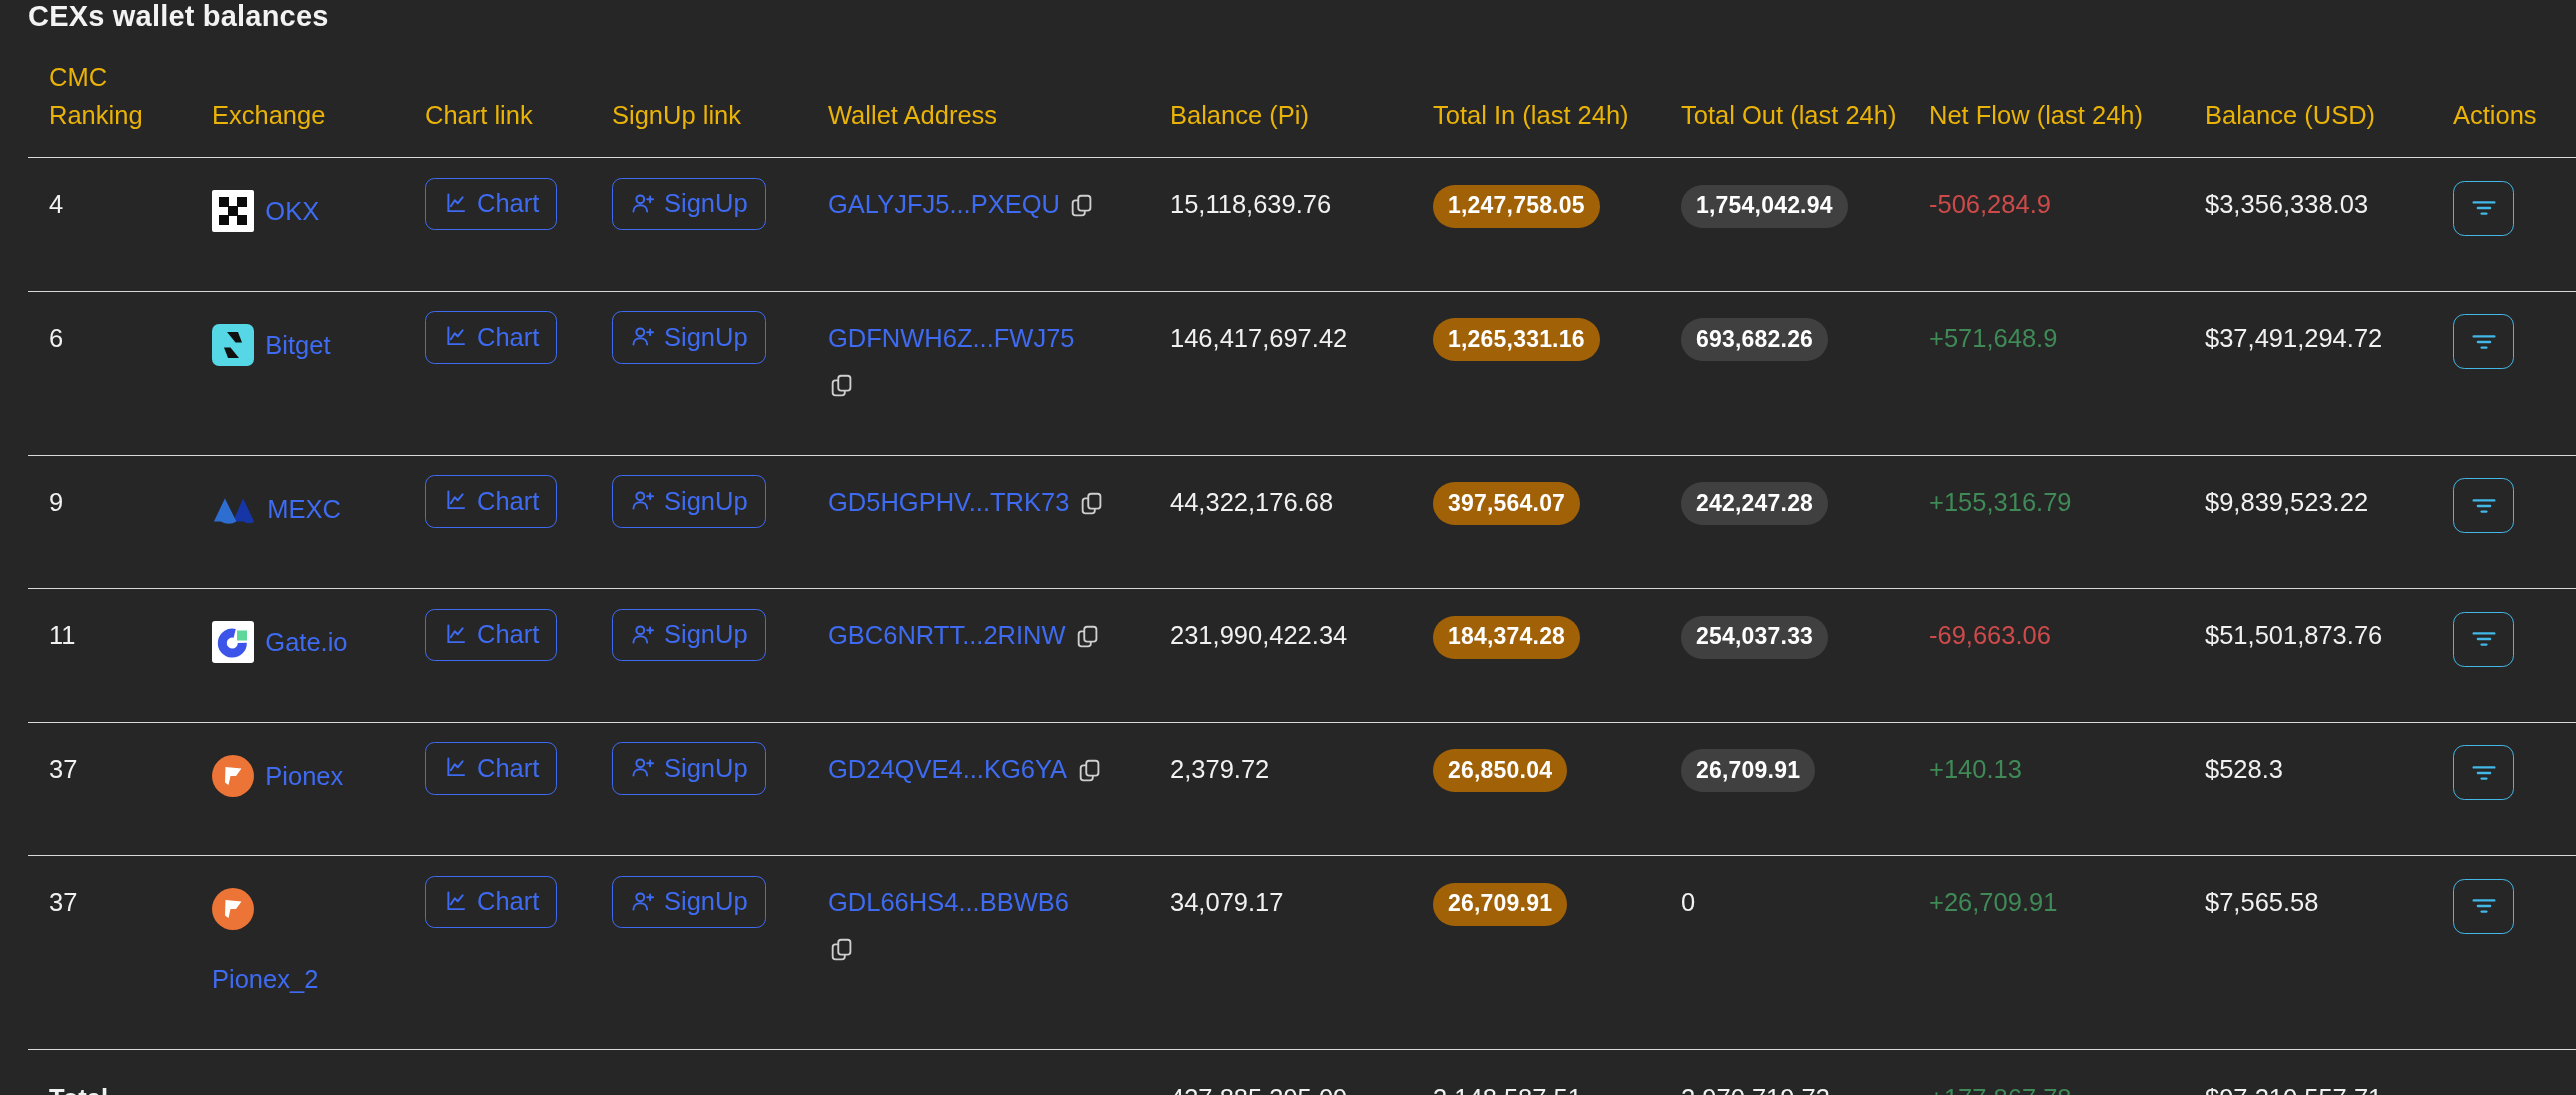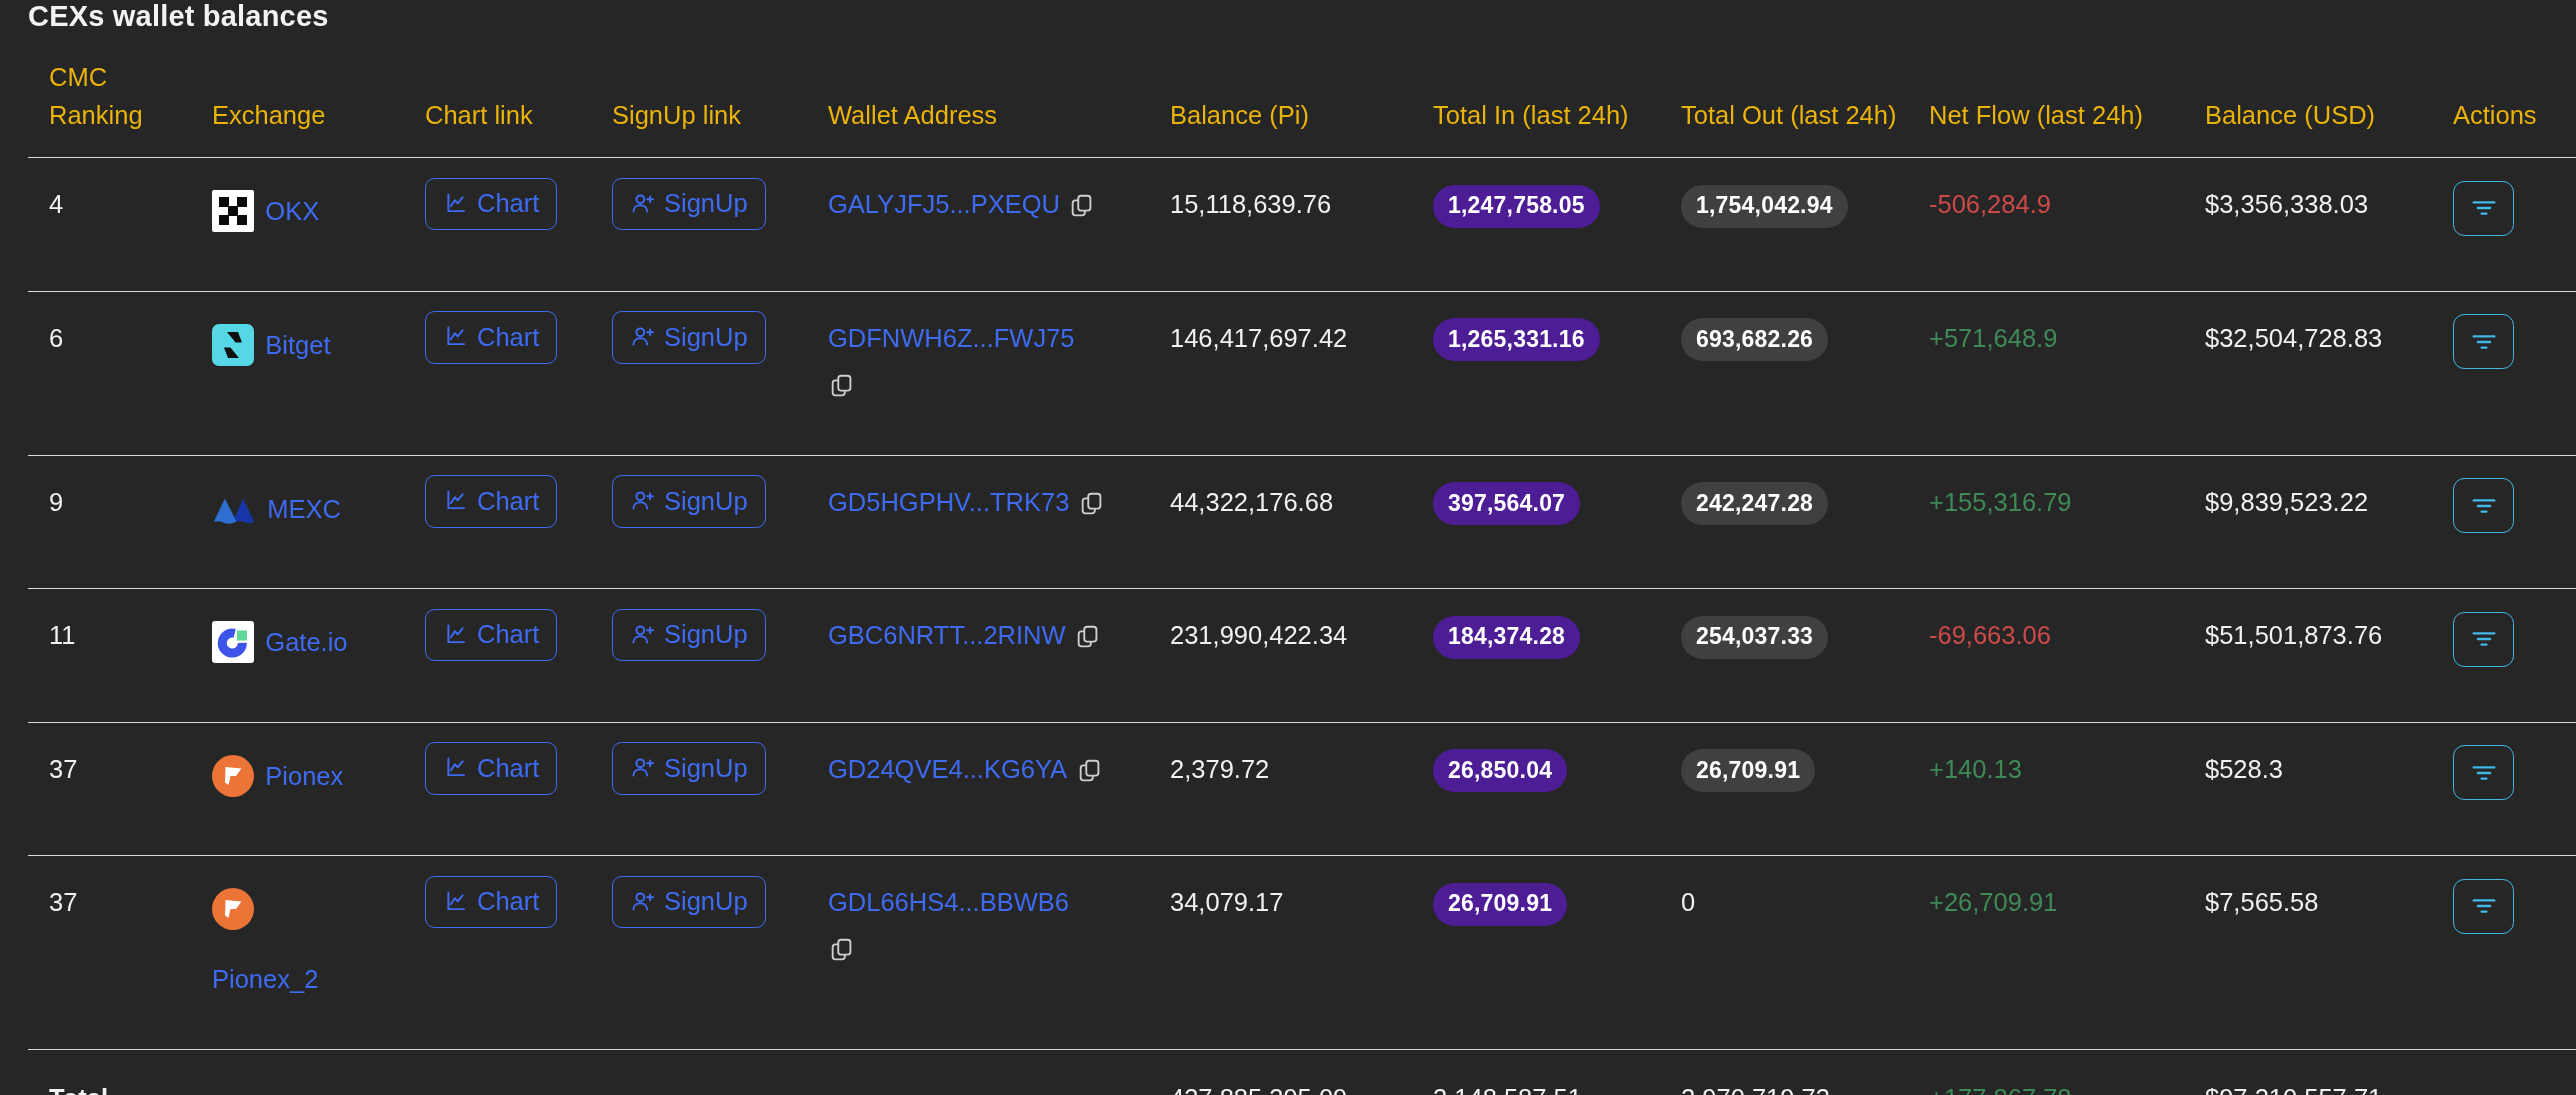--- a/index.html
+++ b/index.html
@@ -49,21 +49,21 @@
   
   .wallet-link{color:#3E6BF2;text-decoration:none;white-space:nowrap;}
   .copy-btn{display:inline-block;vertical-align:middle;margin-left:8.5px;line-height:0;cursor:pointer;}
   tr.wrap-copy .copy-btn{display:block;margin-left:0;margin-top:19px;}
   
   .badge{
     display:inline-block;border-radius:945px;padding:7.6px 15px 8.5px;
     font-weight:700;font-size:23px;color:#ffffff;margin-top:-6.6px;
     letter-spacing:0.2px;white-space:nowrap;
   }
-  .badge-green{background:#4c1d95;}
+  .badge-green{background:#a16207;}
   .badge-red{background:#404040;}
   .plain-val{color:#f1f1f1;}
   .pos{color:#3F8A57;}
   .neg{color:#CE4A4A;}
   
   .actions-btn{
     display:inline-flex;align-items:center;justify-content:center;
     width:61px;height:55px;border:1.9px solid #41B8E8;border-radius:11.3px;
     background:transparent;cursor:pointer;margin-top:-9.5px;
   }
@@ -200,21 +200,21 @@
         <svg width="28" height="28" viewBox="0 0 30 30" fill="none">
           <rect x="5" y="9" width="13" height="16" rx="3" stroke="#cfcfcf" stroke-width="2"></rect>
           <rect x="11" y="4" width="13" height="16" rx="3" fill="#262626" stroke="#cfcfcf" stroke-width="2"></rect>
         </svg>
       </span>
     </td>
     <td><span>146,417,697.42</span></td>
     <td><span class="badge badge-green">1,265,331.16</span></td>
     <td><span class="badge badge-red">693,682.26</span></td>
     <td><span class="pos">+571,648.9</span></td>
-    <td><span>$32,504,728.83</span></td>
+    <td><span>$37,491,294.72</span></td>
     <td>
       <button class="actions-btn">
         <span style="line-height:0">
           <svg width="28" height="28" viewBox="0 0 30 30" fill="none">
             <path d="M4 9 H26" stroke="#41B8E8" stroke-width="2.6" stroke-linecap="round"></path>
             <path d="M8.5 15 H21.5" stroke="#41B8E8" stroke-width="2.6" stroke-linecap="round"></path>
             <path d="M12.5 21 H17.5" stroke="#41B8E8" stroke-width="2.6" stroke-linecap="round"></path>
           </svg>
         </span>
       </button>

